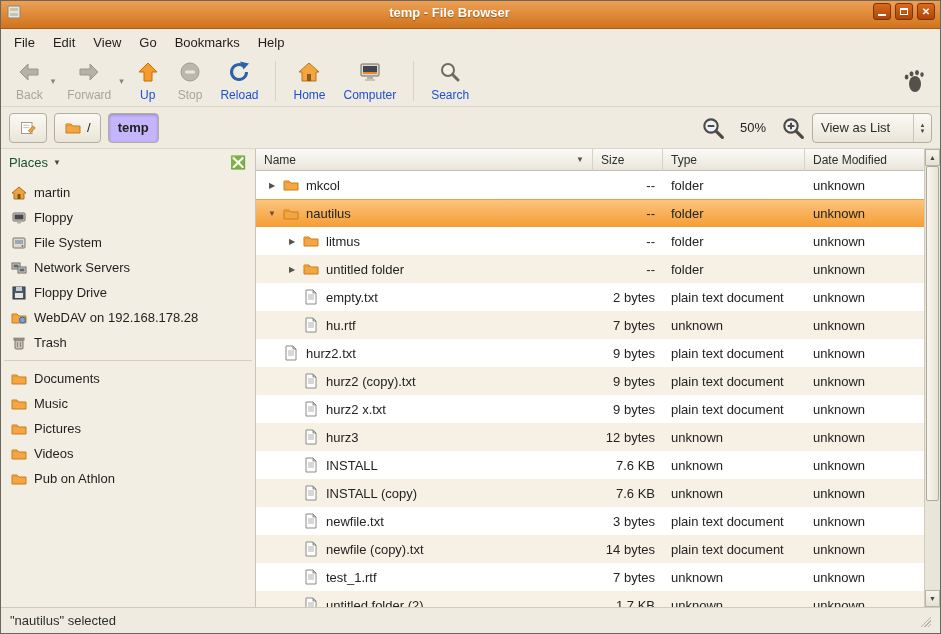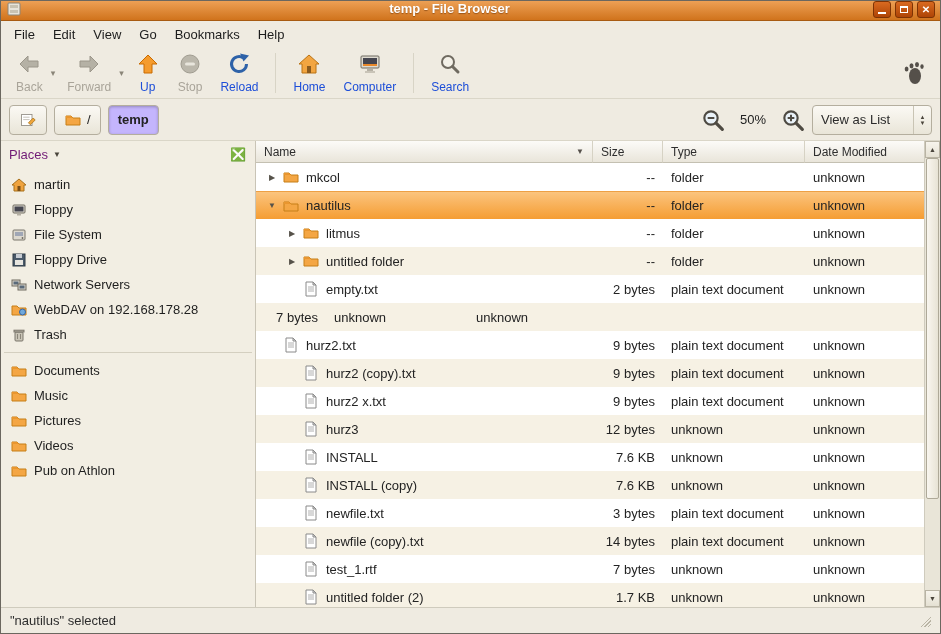--- a/index.html
+++ b/index.html
@@ -1,21 +1,21 @@
 <!DOCTYPE html>
 <html><head>
 <meta charset="utf-8">
 <style>
   * { margin:0; padding:0; box-sizing:border-box; }
   html,body { width:941px; height:634px; }
   body { font-family:"Liberation Sans", sans-serif; font-size:13px; color:#2b2b2b; background:#EFEBE1; }
   .window { width:941px; height:634px; border:1px solid #6b675f; display:flex; flex-direction:column; background:#EFEBE1; overflow:hidden; }
 
   
-  .titlebar { height:20px; flex:none; background:linear-gradient(#EDA055,#D0731C); display:flex; align-items:flex-start; padding:0 5px; border-bottom:1px solid #A85B12; }
+  .titlebar { height:28px; flex:none; background:linear-gradient(#EDA055,#D0731C); display:flex; align-items:flex-end; padding:8px 5px; border-bottom:1px solid #A85B12; }
   .title-icon { width:16px; height:16px; margin-right:4px; flex:none; }
   .title-text { flex:1; text-align:center; color:#fff; font-weight:bold; font-size:13px; text-shadow:0 1px 1px rgba(90,40,0,.5); }
   .win-buttons { display:flex; gap:4px; flex:none; }
   .win-btn { width:18px; height:17px; border-radius:3px; background:linear-gradient(#D96A20,#AE4406); border:1px solid #7E3304; color:#fff; display:flex; align-items:center; justify-content:center; cursor:default; }
   .glyph-min { width:8px; height:2px; background:#fff; margin-top:7px; }
   .glyph-max { width:8px; height:7px; border:1px solid #fff; border-top-width:2px; }
   .glyph-close { font-size:10px; font-weight:bold; line-height:1; }
 
   
   .menubar { height:26px; flex:none; display:flex; align-items:stretch; padding:0 4px; background:#EFEBE1; }
@@ -42,21 +42,21 @@
   .loc-spring { flex:1; }
   .zoom-btn { width:24px; height:24px; display:flex; align-items:center; justify-content:center; }
   .zoom-label { font-size:13px; color:#222; padding:0 8px; }
   .combo { height:30px; width:120px; border:1px solid #B4AE9E; border-radius:4px; background:linear-gradient(#FBF9F4,#E9E5D8); display:flex; align-items:center; padding:0 0 0 8px; justify-content:space-between; }
   .combo-spin { height:100%; width:18px; border-left:1px solid #C9C4B4; display:flex; flex-direction:column; align-items:center; justify-content:center; font-size:6px; line-height:6px; color:#4a453c; }
 
   
   .main { flex:1; display:flex; min-height:0; }
   .sidebar { width:255px; flex:none; background:#F2EEE3; border-right:1px solid #C9C4B6; display:flex; flex-direction:column; }
   .places-header { height:27px; flex:none; display:flex; align-items:center; padding:0 8px; }
-  .places-title { font-size:13px; color:#701a75; }
+  .places-title { font-size:13px; color:#14532d; }
   .places-arrow { font-size:8px; color:#4a453c; margin-left:5px; }
   .places-close { margin-left:auto; color:#E04A12; font-size:13px; font-weight:bold; width:18px; height:18px; display:flex; align-items:center; justify-content:center; }
   .places-list { flex:1; padding-top:4px; }
   .side-item { height:25px; display:flex; align-items:center; gap:7px; padding:0 10px; font-size:13px; color:#1f1f1f; cursor:default; white-space:nowrap; }
   .side-item .sicon { width:16px; height:16px; flex:none; display:flex; }
   .side-sep { height:1px; background:#D4CFC0; margin:5px 3px; }
 
   
   .filearea { flex:1; display:flex; min-width:0; background:#fff; }
   .listwrap { flex:1; display:flex; flex-direction:column; min-width:0; overflow:hidden; }
@@ -313,37 +313,37 @@
                 <rect x="2" y="3" width="12" height="10" rx="1" fill="#DCD8CE" stroke="#7B766C"></rect>
                 <rect x="4" y="5" width="8" height="4" fill="#9FA6B5"></rect>
                 <circle cx="11.5" cy="11" r="0.9" fill="#6F6A60"></circle>
               </svg>
             </span>
             <span>File System</span>
           </div>
           <div class="side-item">
             <span class="sicon">
               <svg viewBox="0 0 16 16">
-                <rect x="2" y="2" width="12" height="12" fill="#4A5A6A" stroke="#2E3A46"></rect>
-                <rect x="5" y="2" width="6" height="4" fill="#C8CDD4"></rect>
-                <rect x="4" y="8" width="8" height="5" fill="#E8E6E0"></rect>
-              </svg>
-            </span>
-            <span>Floppy Drive</span>
-          </div>
-          <div class="side-item">
-            <span class="sicon">
-              <svg viewBox="0 0 16 16">
                 <rect x="1" y="3" width="8" height="6" fill="#D8D4CA" stroke="#6F6A60"></rect>
                 <rect x="2.5" y="4.5" width="5" height="3" fill="#5A6A7A"></rect>
                 <rect x="7" y="7" width="8" height="6" fill="#D8D4CA" stroke="#6F6A60"></rect>
                 <rect x="8.5" y="8.5" width="5" height="3" fill="#5A6A7A"></rect>
               </svg>
             </span>
             <span>Network Servers</span>
+          </div>
+          <div class="side-item">
+            <span class="sicon">
+              <svg viewBox="0 0 16 16">
+                <rect x="2" y="2" width="12" height="12" fill="#4A5A6A" stroke="#2E3A46"></rect>
+                <rect x="5" y="2" width="6" height="4" fill="#C8CDD4"></rect>
+                <rect x="4" y="8" width="8" height="5" fill="#E8E6E0"></rect>
+              </svg>
+            </span>
+            <span>Floppy Drive</span>
           </div>
           <div class="side-item">
             <span class="sicon">
               <svg viewBox="0 0 16 16">
                 <path d="M1 4 L6 4 L8 6 L15 6 L15 13 L1 13 Z" fill="#F4A644" stroke="#C67F17"></path>
                 <circle cx="11.5" cy="10" r="3" fill="#6FA8DC" stroke="#3465A4"></circle>
               </svg>
             </span>
             <span>WebDAV on 192.168.178.28</span>
           </div>
@@ -497,20 +497,33 @@
                     <line x1="5" y1="10" x2="11" y2="10" stroke="#b0b0b0"></line>
                   </svg>
                 </span>
                 <span class="fname">empty.txt</span>
               </div>
               <div class="cell size">2 bytes</div>
               <div class="cell type">plain text document</div>
               <div class="cell date">unknown</div>
             </div>
             <div class="row odd">
+              <div class="cell name" style="padding-left:28px">
+                <span class="expander"></span>
+                <span class="ficon">
+                  <svg viewBox="0 0 16 16">
+                    <path d="M3 1 L10 1 L13 4 L13 15 L3 15 Z" fill="#fff" stroke="#8a8a8a"></path>
+                    <path d="M10 1 L10 4 L13 4 Z" fill="#d8d8d8" stroke="#8a8a8a"></path>
+                    <line x1="5" y1="6" x2="11" y2="6" stroke="#b0b0b0"></line>
+                    <line x1="5" y1="8" x2="11" y2="8" stroke="#b0b0b0"></line>
+                    <line x1="5" y1="10" x2="11" y2="10" stroke="#b0b0b0"></line>
+                  </svg>
+                </span>
+                <span class="fname">hu.rtf</span>
+              </div>
               <div class="cell size">7 bytes</div>
               <div class="cell type">unknown</div>
               <div class="cell date">unknown</div>
             </div>
             <div class="row even">
               <div class="cell name" style="">
                 <span class="expander"></span>
                 <span class="ficon">
                   <svg viewBox="0 0 16 16">
                     <path d="M3 1 L10 1 L13 4 L13 15 L3 15 Z" fill="#fff" stroke="#8a8a8a"></path>

